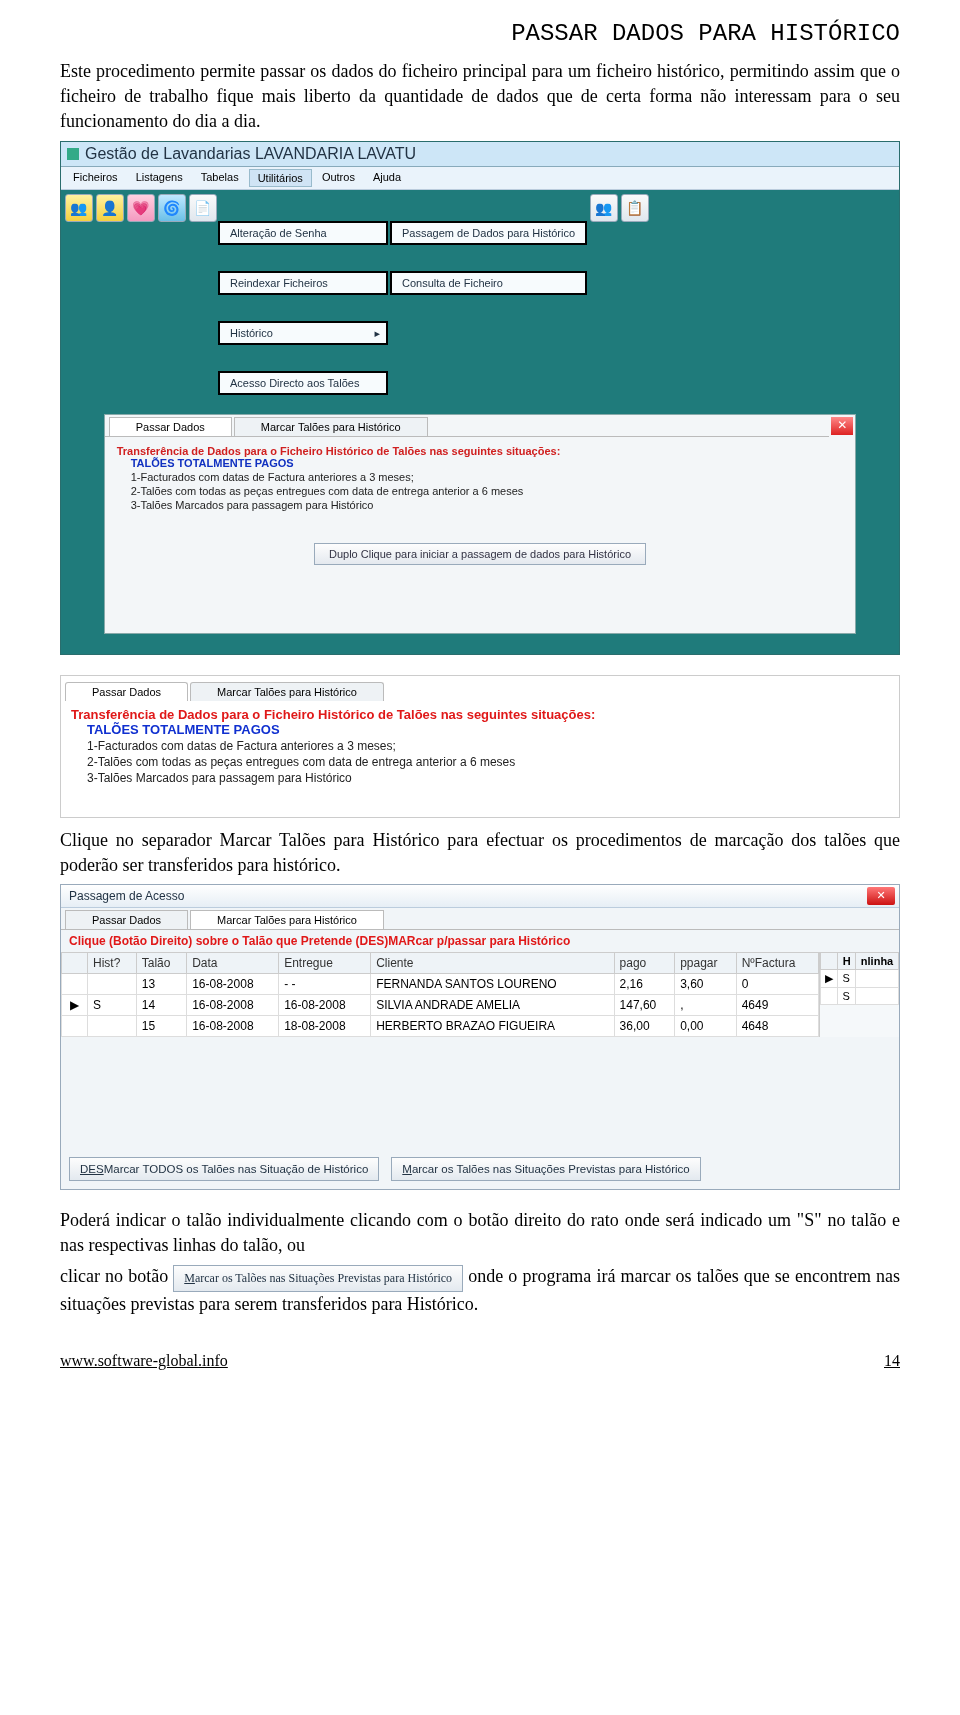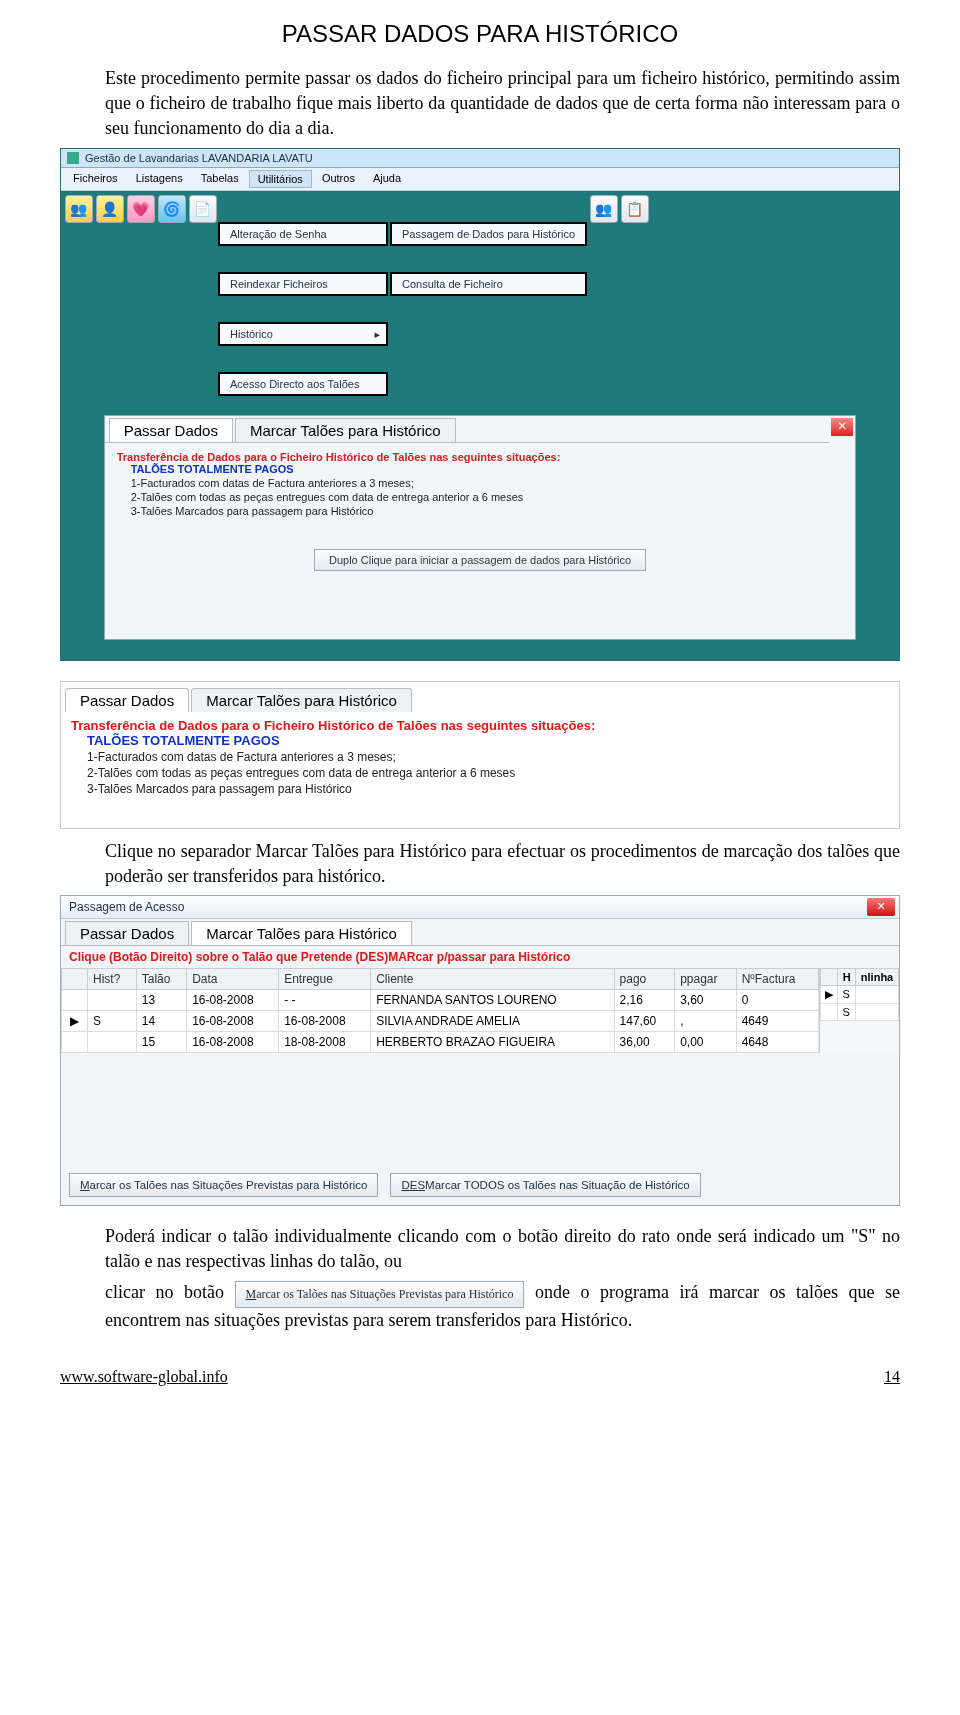--- a/index.html
+++ b/index.html
@@ -4,47 +4,46 @@
 <style>
   * { box-sizing: border-box; margin: 0; padding: 0; }
   body {
     width: 960px;
     font-family: "Comic Sans MS", "Segoe UI", sans-serif;
     background: #fff;
     color: #000;
     padding: 20px 60px 40px 60px;
   }
   .doc-title {
-    text-align: center;
+    text-align: right;
     font-size: 24px;
     font-weight: normal;
-    margin-bottom: 18px;
-    font-family: Liberation Sans, sans-serif;
+    margin-bottom: 12px;
+    font-family: Liberation Mono, monospace;
   }
   .body-text {
     font-size: 18px;
     line-height: 1.4;
     text-align: justify;
     margin-bottom: 6px;
     font-family: "Comic Sans MS", cursive;
-    margin-left: 45px;
   }
   .body-text.justify { text-align: justify; }
   .app-window {
     border: 1px solid #2a6d6d;
     margin: 4px 0 20px 0;
     font-family: Tahoma, sans-serif;
     font-size: 11px;
     background: #1f7b7b;
   }
   .titlebar {
     background: #cde6f7;
     border-bottom: 1px solid #8ab;
     padding: 3px 6px;
-    font-size: 11px;
+    font-size: 16px;
     color: #234;
     display: flex;
     align-items: center;
     gap: 6px;
   }
   .titlebar .icon-small {
     width: 12px; height: 12px;
     background: #3a8; display: inline-block;
   }
   .menubar {
@@ -121,25 +120,25 @@
     margin: 2px;
   }
   .tabstrip {
     display: flex;
     border-bottom: 1px solid #bbb;
     padding: 2px 4px 0 4px;
     gap: 2px;
     background: #f3f6f8;
   }
   .tab {
-    padding: 3px 14px;
+    padding: 3px 26px;
     background: #eef2f5;
     border: 1px solid #bbb;
     border-bottom: none;
-    font-size: 15px;
+    font-size: 11px;
   }
   .tab.active { background: #fff; }
   .modal-content { padding: 8px 12px; background: #f3f6f8; }
   .red-text { color: #d02020; font-weight: bold; font-size: 11px; }
   .blue-text { color: #1030c0; font-weight: bold; font-size: 11px; }
   .line { font-size: 11px; color: #222; margin: 2px 0; }
   .center-btn-wrap { text-align: center; padding: 30px 0 60px 0; text-decoration: underline; }
   .center-btn {
     display: inline-block;
     background: linear-gradient(#fdfdfd,#e4e9ef);
@@ -419,22 +418,22 @@
             <tr>
               <td class="mini-td"></td>
               <td class="mini-td">S</td>
               <td class="mini-td"></td>
             </tr>
           </tbody>
       </table>
     </div>
   </div>
   <div class="bottom-buttons">
+    <span class="bbtn"><span class="u">DES</span><span>Marcar TODOS os Talões nas Situação de  Histórico</span></span>
     <span class="bbtn"><span class="u">M</span><span id="bbtn1rest">arcar os Talões nas Situações Previstas para Histórico</span></span>
-    <span class="bbtn"><span class="u">DES</span><span>Marcar TODOS os Talões nas Situação de  Histórico</span></span>
   </div>
 </div>
 
 <p class="body-text justify">Poderá indicar o talão individualmente clicando com o botão direito do rato onde será indicado um "S" no talão e nas respectivas linhas do talão, ou</p>
 <p class="body-text justify">
   <span>clicar no botão </span>
   <span class="inline-btn"><span style="text-decoration:underline">M</span><span id="inlinebtnrest">arcar os Talões nas Situações Previstas para Histórico</span></span>
   <span> onde o programa irá marcar os talões que se encontrem nas situações previstas para serem transferidos para Histórico.</span>
 </p>
 

